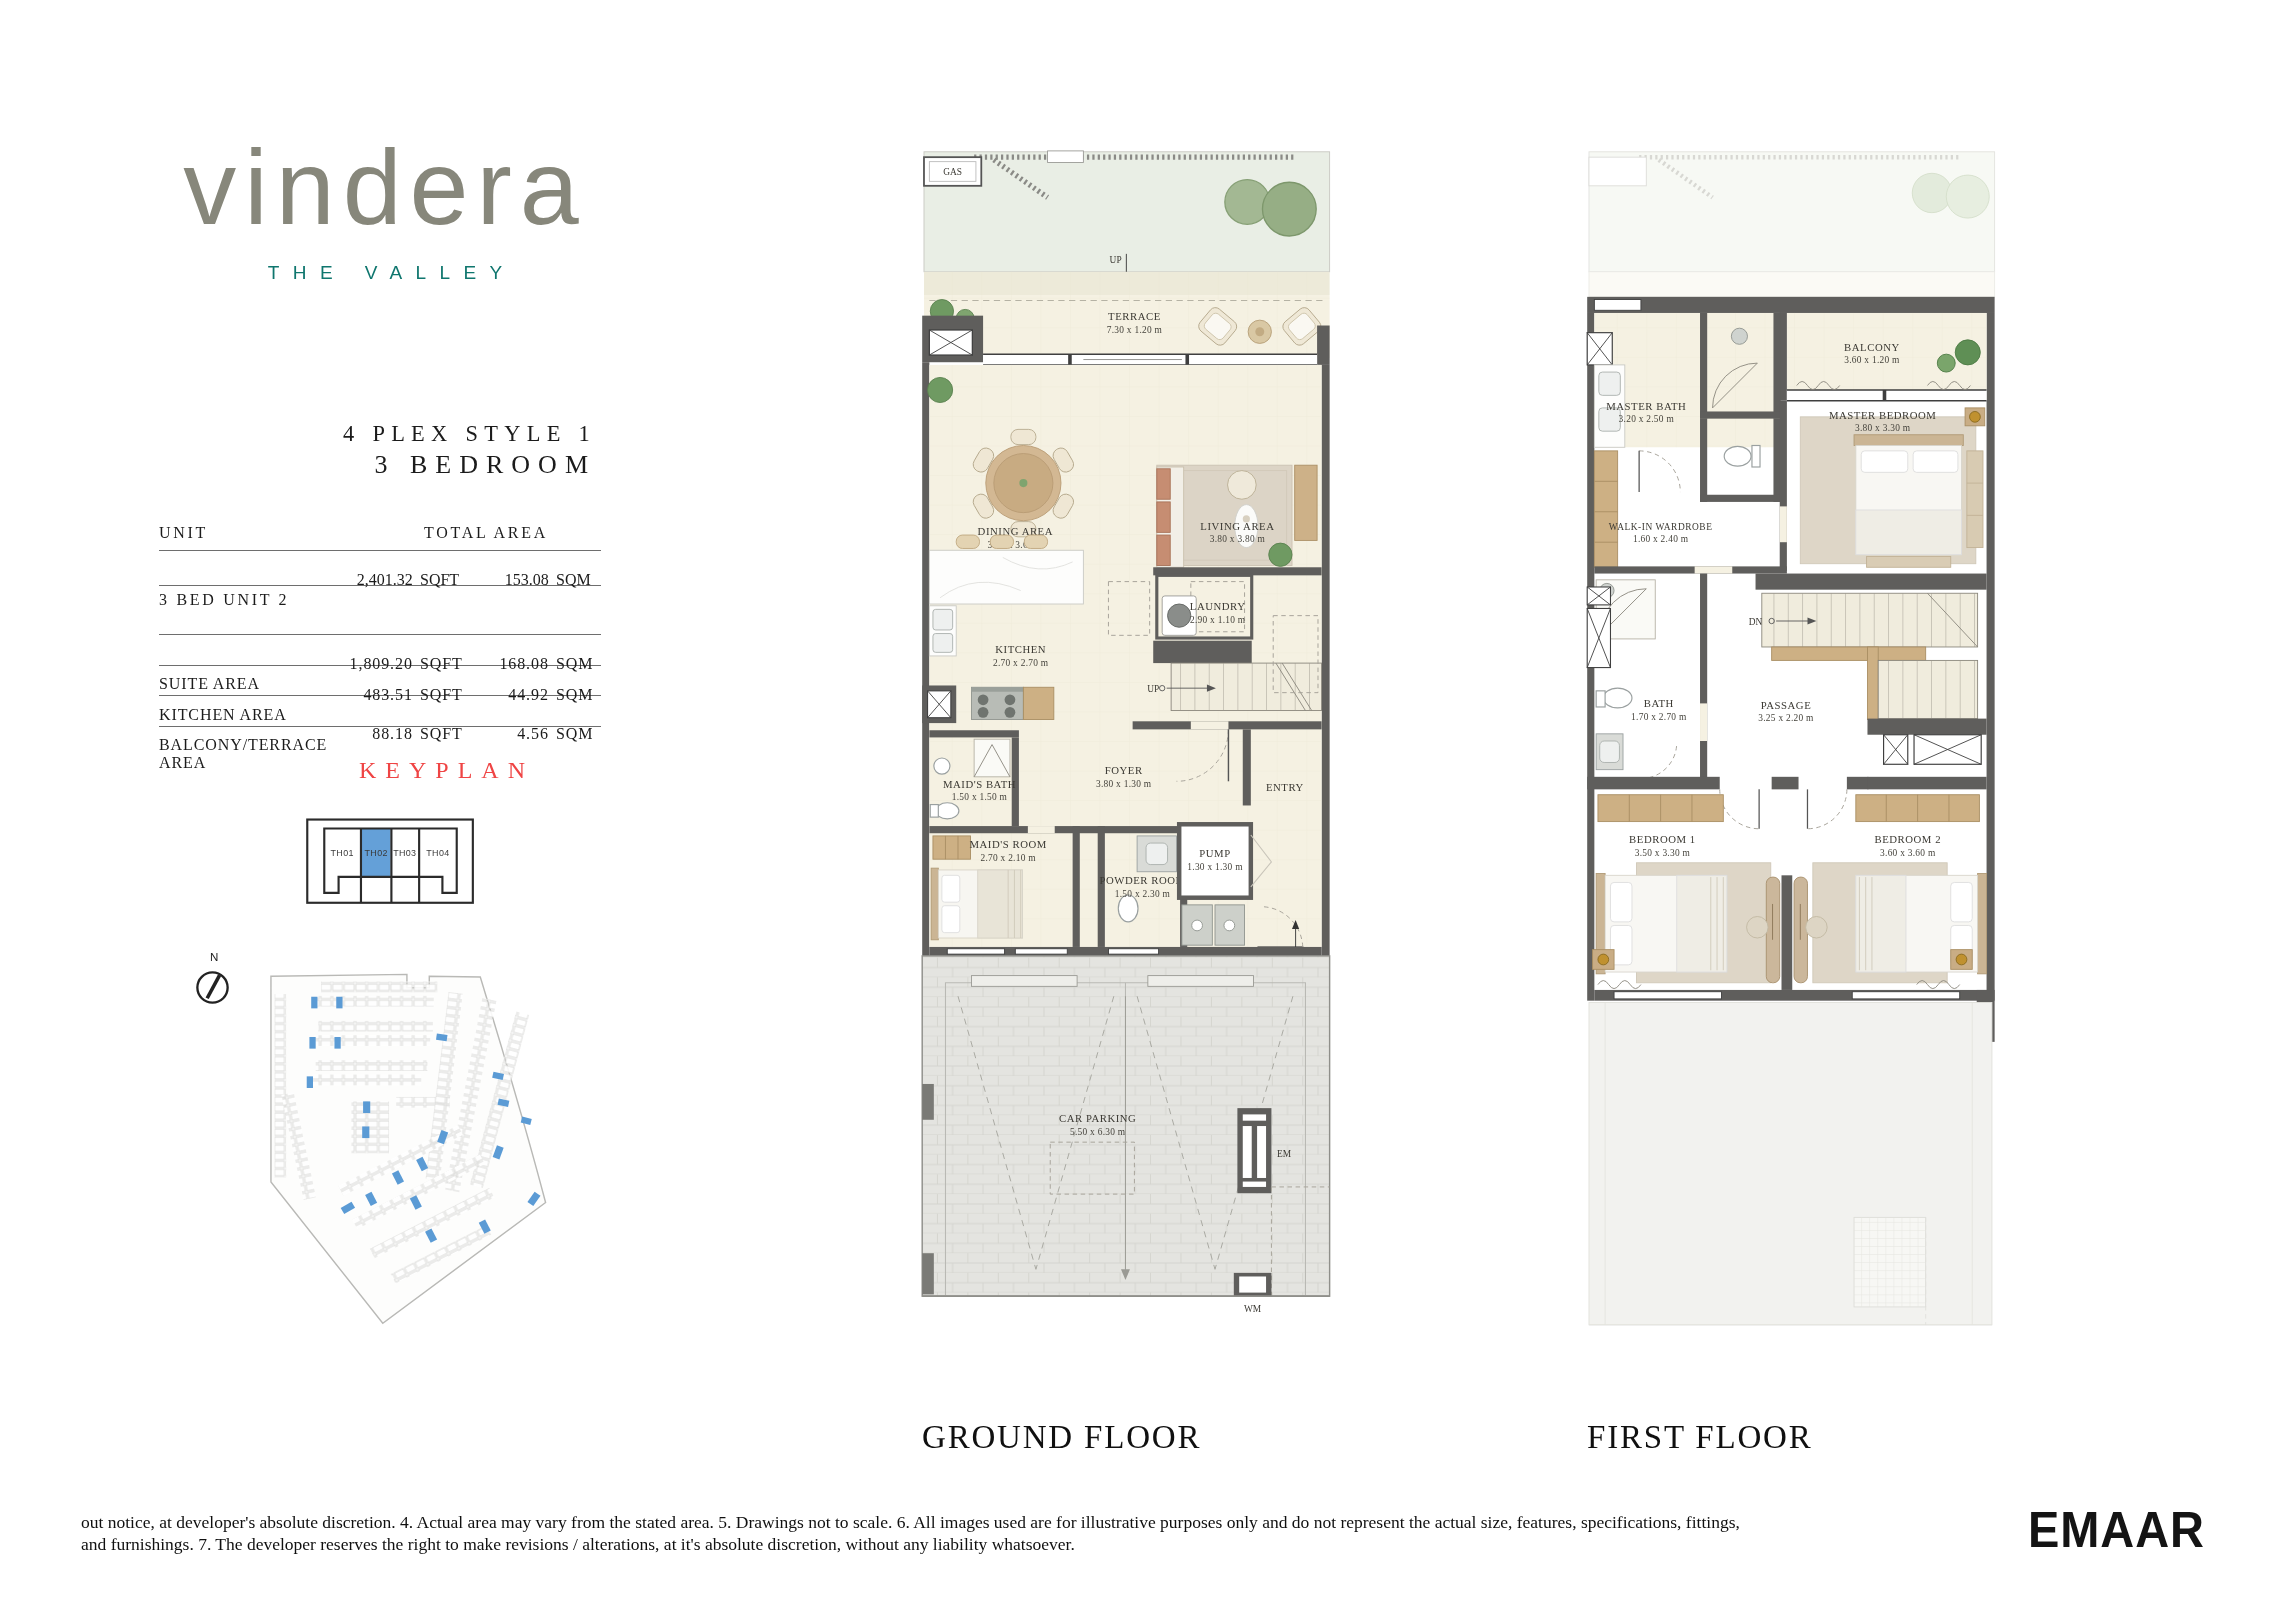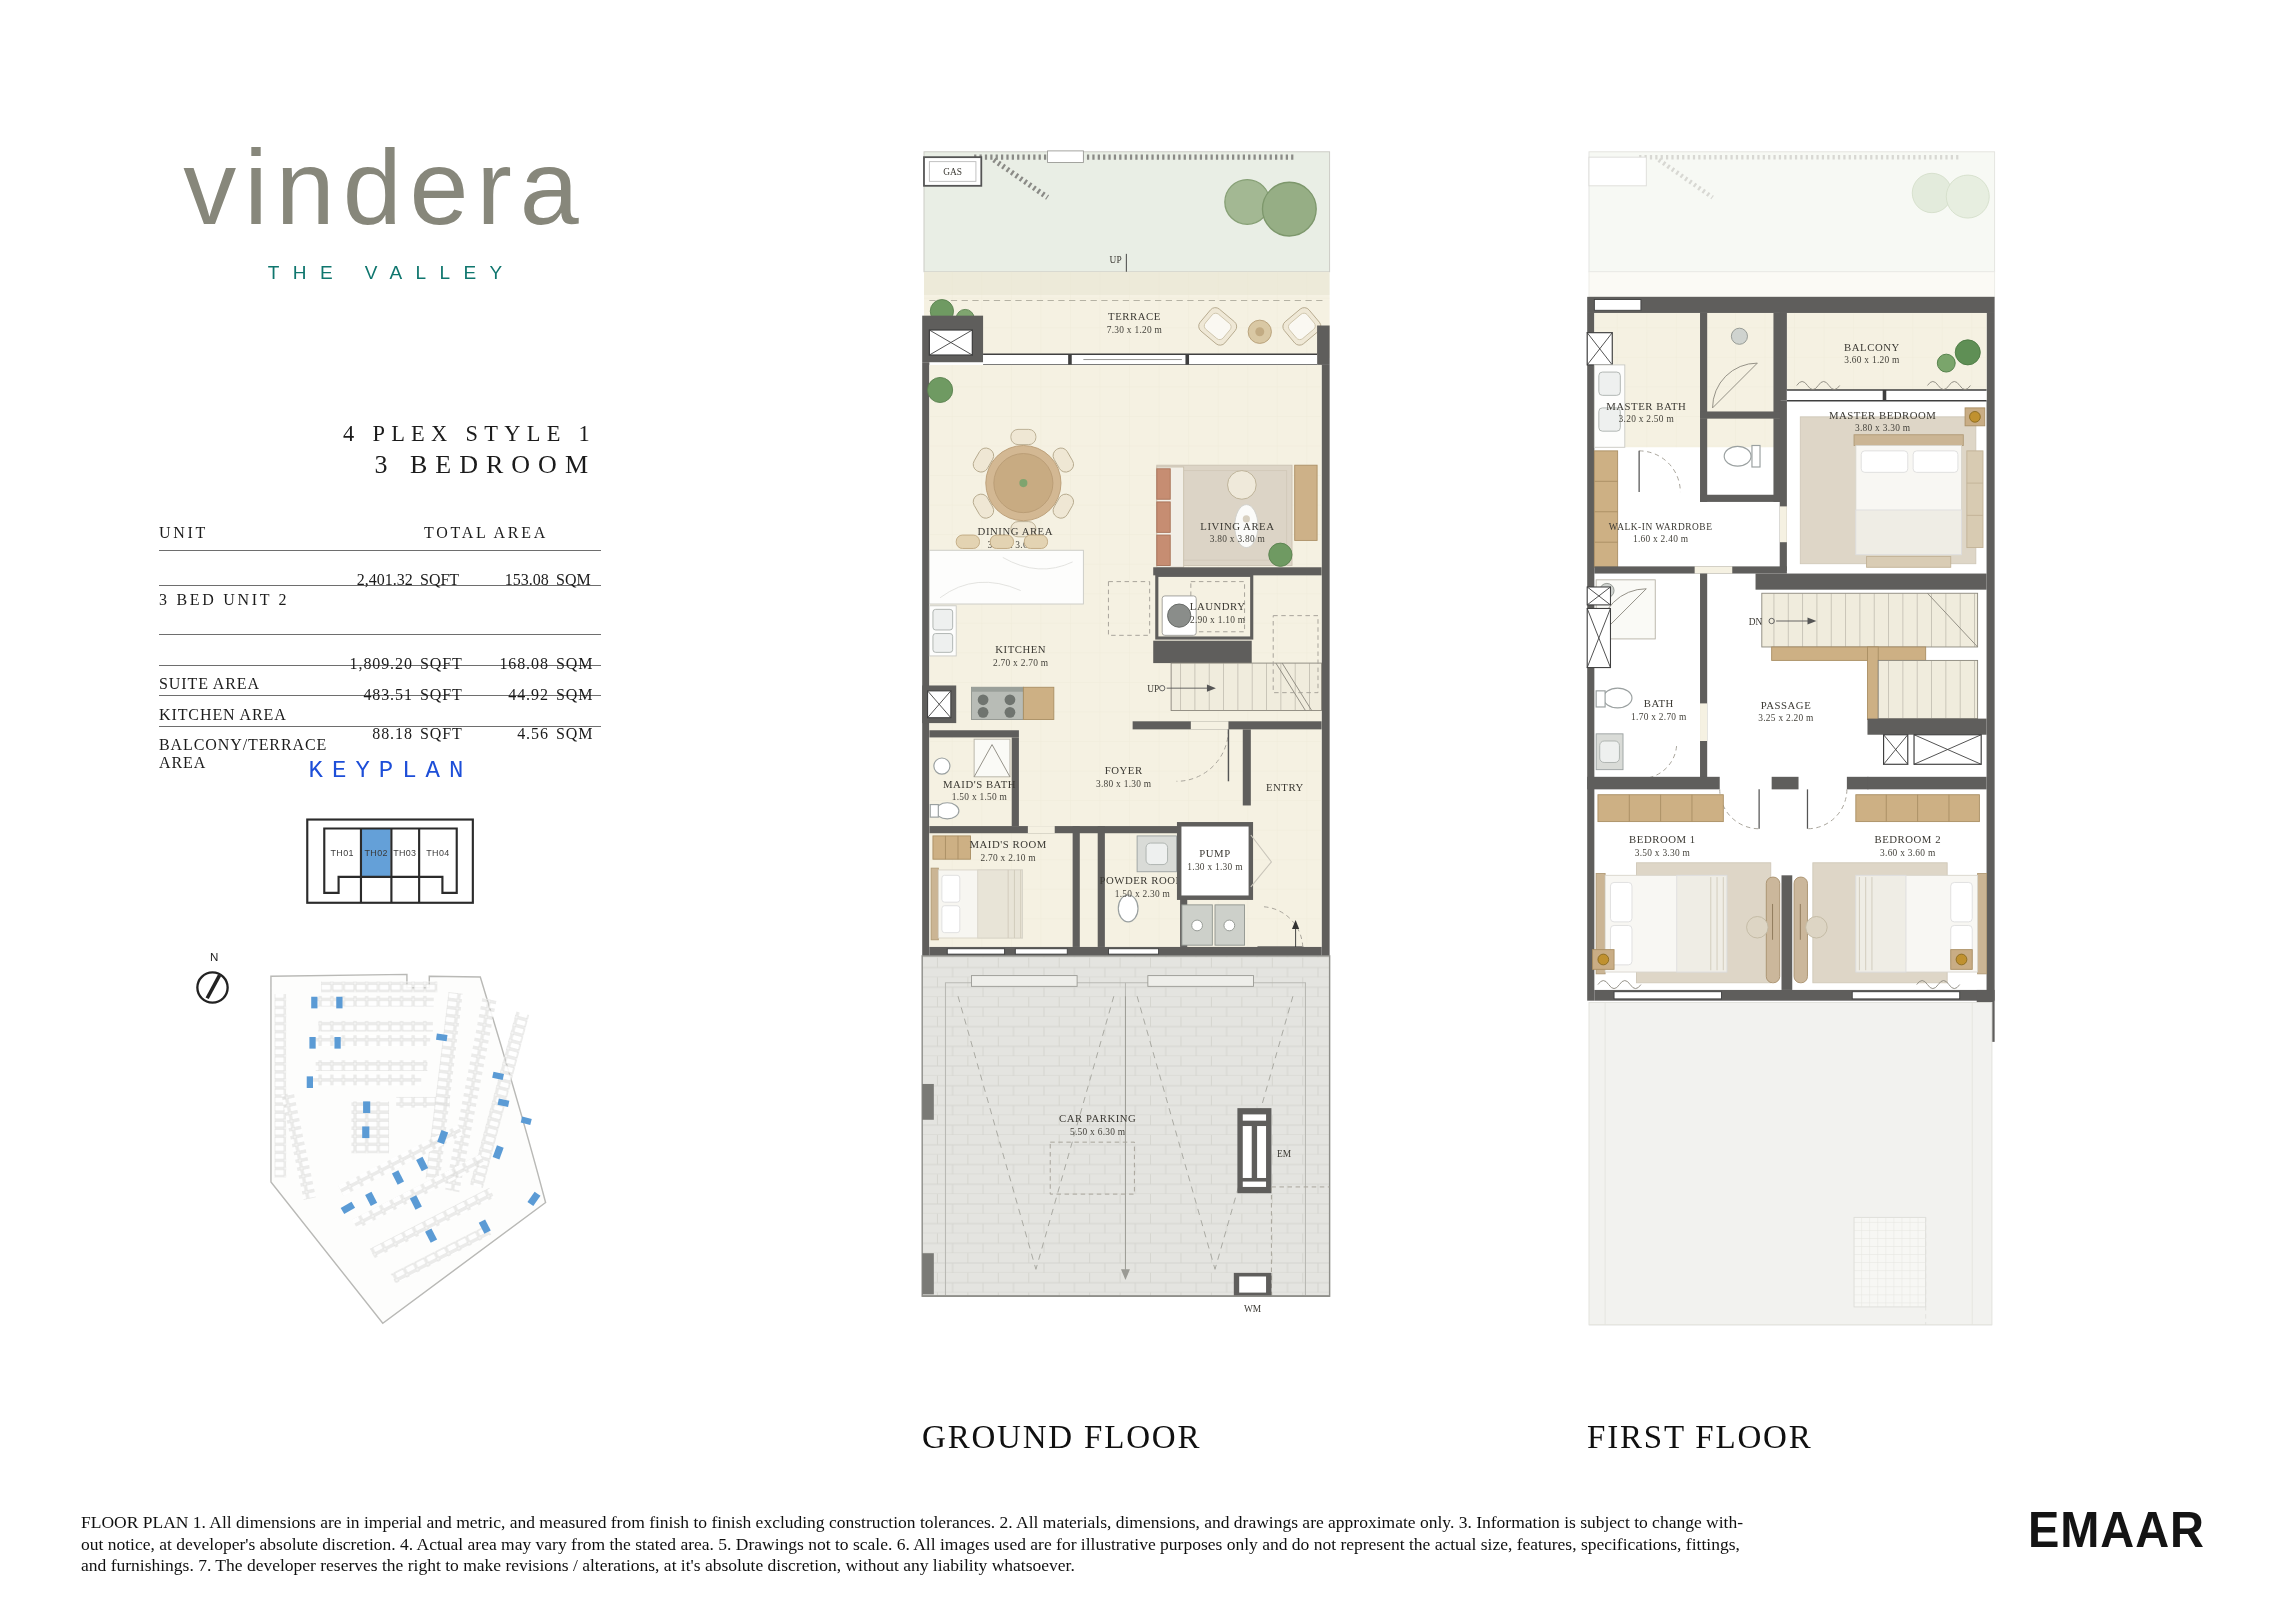--- a/index.html
+++ b/index.html
@@ -22,21 +22,21 @@
   .ahead .tot{position:absolute;left:265px;top:0;}
   .arow{display:grid;grid-template-columns:1fr 82px 59px 77px 45px;align-items:center;height:34px;border-bottom:1.8px solid #6e6e6e;}
   .arow .lbl{letter-spacing:2.7px;margin-top:40px;}
   .arow .v{text-align:right;padding-right:7.2px;}
   .arow .u{text-align:left;}
   .detail{margin-top:48px;border-top:1.8px solid #6e6e6e;font-family:Liberation Serif, serif;}
   .detail .arow{height:29.6px;letter-spacing:0.9px;}
   .detail .arow .lbl{letter-spacing:0.9px;}
 
   
-  .keyplan-title{left:247px;top:757px;width:287px;text-align:center;font-size:24px;letter-spacing:9px;color:#1d4ed8;font-family:Liberation Mono, monospace;}
+  .keyplan-title{left:247px;top:757px;width:287px;text-align:right;font-size:24px;letter-spacing:9px;color:#ef4444;}
   .floor-title{top:1419px;width:432px;font-size:33px;letter-spacing:1.8px;color:#101010;}
   .gf-title{left:922px;} .ff-title{left:1587px;}
 
   
   .disclaimer{left:81px;top:1512px;font-size:17.5px;line-height:21.5px;color:#101010;white-space:nowrap;}
 
   .emaar{left:2028px;top:1499px;font-family:"Liberation Sans",sans-serif;font-weight:600;font-size:47px;letter-spacing:0.9px;color:#141414;transform:scaleY(1.08);transform-origin:top left;}
 
   svg{position:absolute;overflow:visible;}
   svg text{font-family:"Liberation Serif",serif;}
@@ -627,19 +627,18 @@
     <rect x="298" y="1192" width="80" height="100" fill="#f7f7f4" stroke="#ddddd8"></rect>
     <rect x="298" y="1192" width="80" height="100" fill="url(#ggrid)"></rect>
     <path d="M378 1192 V1312" stroke="#e0e0db" stroke-dasharray="5 4" fill="none"></path>
   </g>
 </svg>
 
 <div class="abs floor-title gf-title">GROUND FLOOR</div>
 <div class="abs floor-title ff-title">FIRST FLOOR</div>
 
 <div class="abs disclaimer">
-  <div>FLOOR PLAN 1. All dimensions are in imperial and metric, and measured from finish to finish excluding construction tolerances. 2. All materials, dimensions, and drawings are approximate only. 3. Information is subject to change with-</div>
   <div>out notice, at developer's absolute discretion. 4. Actual area may vary from the stated area. 5. Drawings not to scale. 6. All images used are for illustrative purposes only and do not represent the actual size, features, specifications, fittings,</div>
   <div>and furnishings. 7. The developer reserves the right to make revisions / alterations, at it's absolute discretion, without any liability whatsoever.</div>
 </div>
 
 <div class="abs emaar">EMAAR</div>
 
 
 </body></html>

